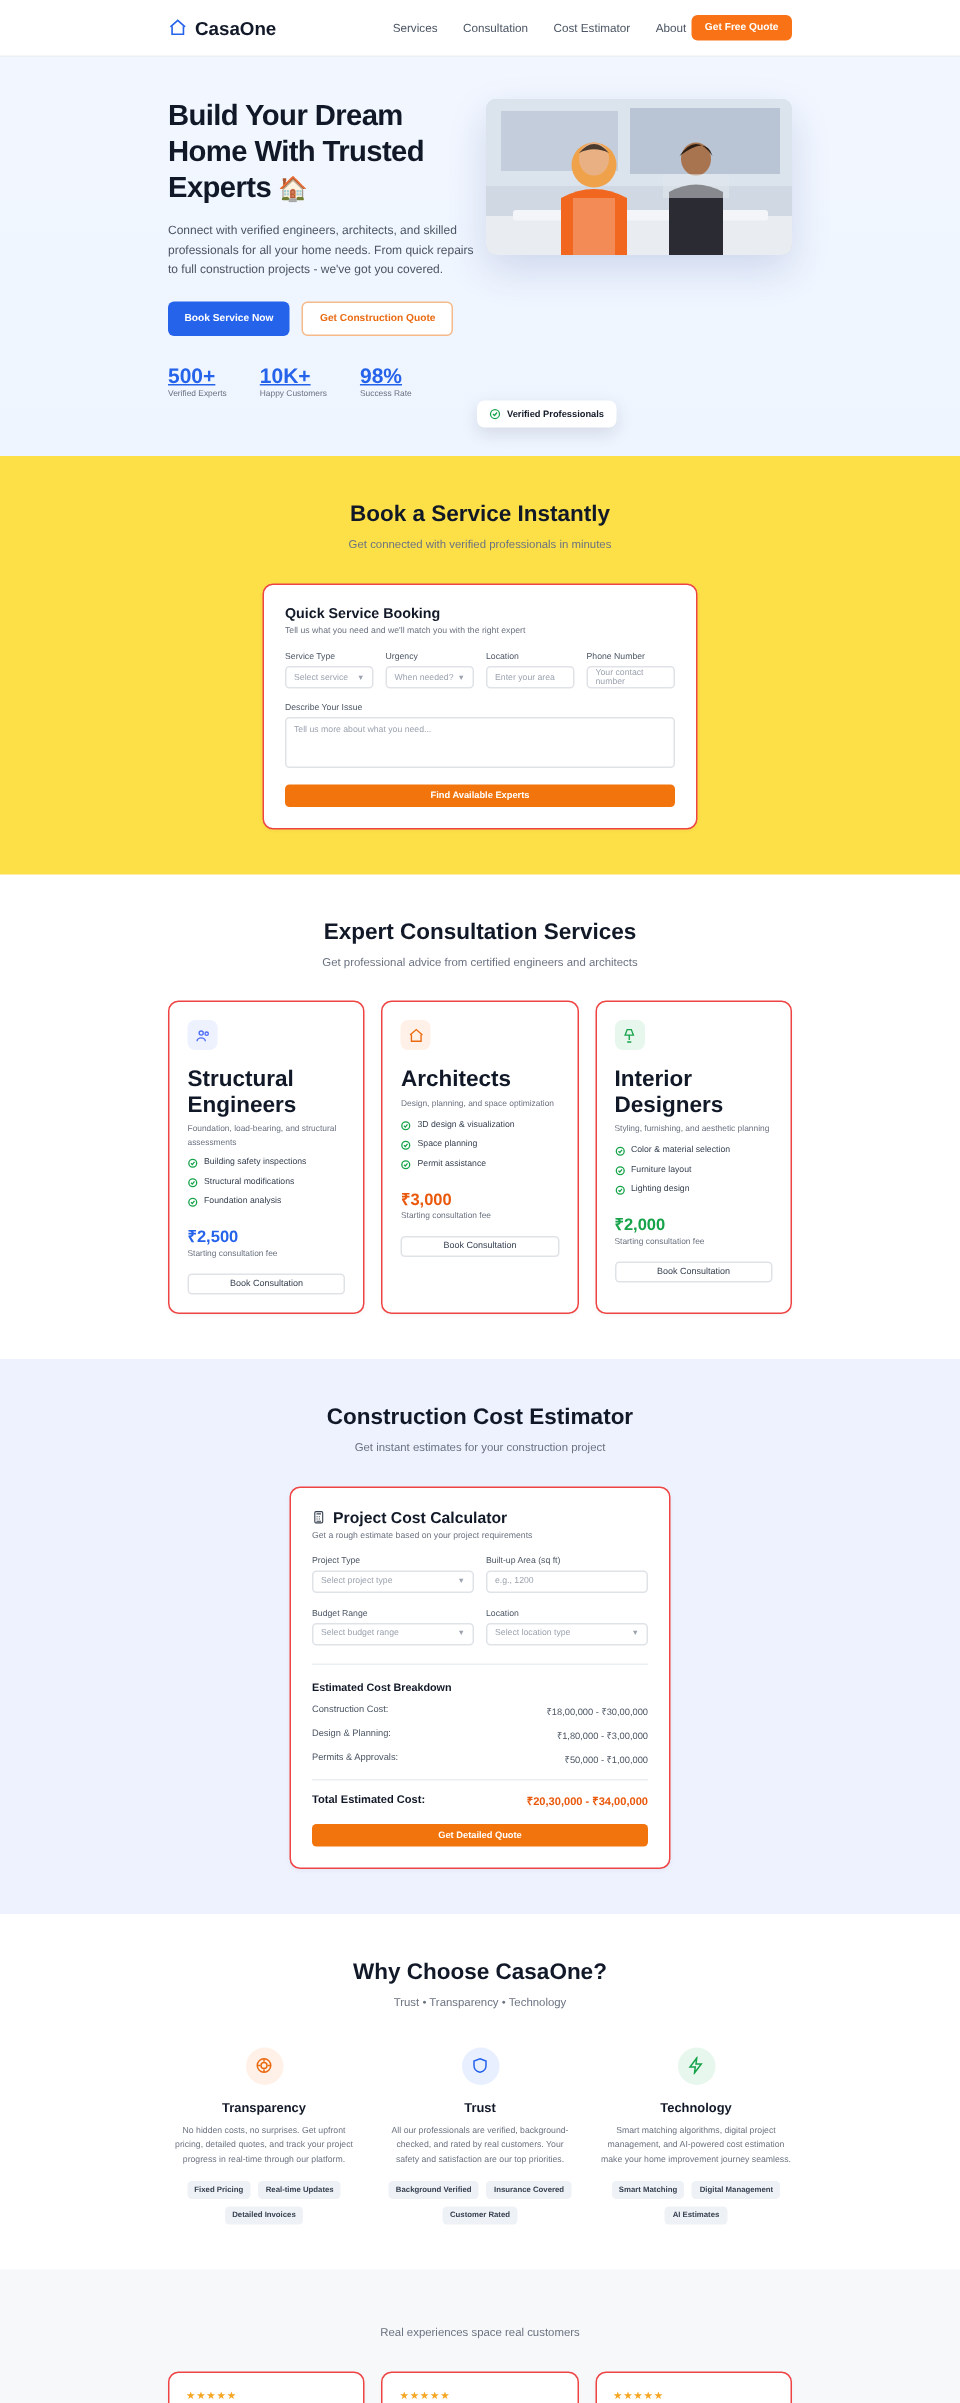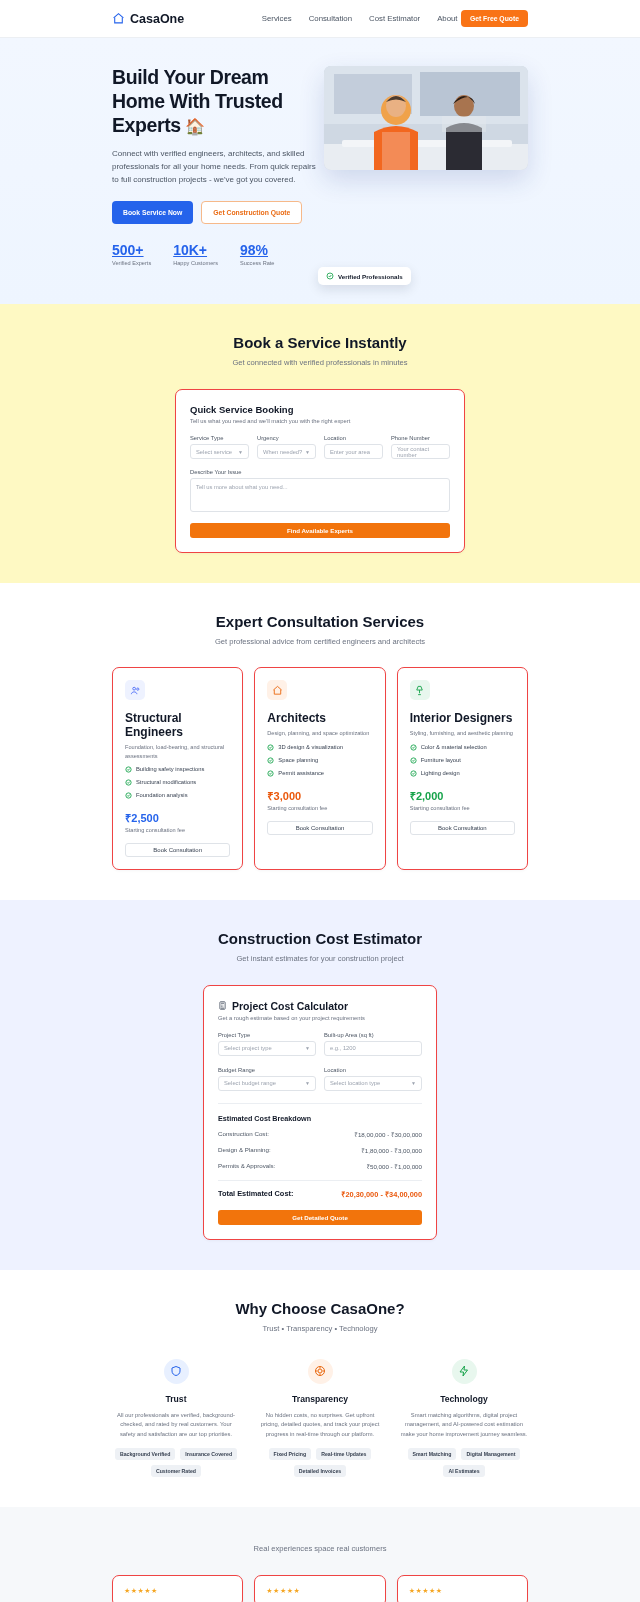--- a/index.html
+++ b/index.html
@@ -67,21 +67,21 @@
     padding: 5px 8px; display: flex; align-items: center; gap: 4px;
     font-size: 6.2px; color: #111827; font-weight: 600;
   }
   .chk { width: 8px; height: 8px; color: #16a34a; }
 
   
   .section { padding: 30px 112px; }
   .sec-title { text-align: center; font-size: 15px; font-weight: bold; color: #111827; }
   .sec-sub { text-align: center; font-size: 7.6px; color: #6b7280; margin-top: 7px; }
 
-  .bg-gray { background: #fef9c3; }
+  .bg-gray { background: #fde047; }
   .bg-blue { background: #eef2ff; }
   .bg-lgray { background: #f6f8fa; }
 
   
   .card {
     background: #fff; border: 1px solid #ef4444; border-radius: 7px;
     box-shadow: 0 1px 3px rgba(16,24,40,.04);
   }
   .booking { margin: 22px auto 0 auto; width: 290px; padding: 14px; }
   .booking h3 { font-size: 9.5px; font-weight: bold; color: #111827; }
@@ -106,33 +106,33 @@
     border: none; border-radius: 3px; height: 15px; font-size: 6.2px; font-weight: bold;
   }
 
   
   .grid3 { display: flex; gap: 11px; margin-top: 21px; }
   .svc { flex: 1; padding: 12px; }
   .svc-ico {
     width: 20px; height: 20px; border-radius: 5px; display: flex;
     align-items: center; justify-content: center; margin-bottom: 11px;
   }
-  .svc h4 { font-size: 12px; font-weight: bold; color: #111827; }
+  .svc h4 { font-size: 15px; font-weight: bold; color: #111827; }
   .svc .desc { font-size: 5.6px; color: #6b7280; margin-top: 4px; line-height: 1.5; }
   .feat { display: flex; align-items: center; gap: 4px; font-size: 5.8px; color: #374151; margin-top: 6px; }
   .dot-chk { width: 7px; height: 7px; color: #16a34a; flex: none; }
   .price { font-size: 11px; font-weight: bold; margin-top: 11px; }
   .price-note { font-size: 5.6px; color: #6b7280; margin-top: 2px; }
   .btn-ghost {
     width: 100%; margin-top: 10px; height: 14px; border: 1px solid #dfe3e8;
     background: #fff; border-radius: 3px; font-size: 6px; color: #374151;
   }
 
   
-  .estimator { margin: 22px auto 0 auto; width: 234px; padding: 14px; }
+  .estimator { margin: 22px auto 0 auto; width: 254px; padding: 14px; }
   .estimator h3 { font-size: 10.5px; font-weight: bold; color: #111827; display: flex; align-items: center; gap: 5px; }
   .estimator .note { font-size: 5.8px; color: #6b7280; margin-top: 3px; }
   .breakdown {
     margin-top: 12px; border-top: 1px solid #ebeef2; padding-top: 10px;
   }
   .breakdown h5 { font-size: 7.2px; font-weight: bold; color: #111827; }
   .brow { display: flex; justify-content: space-between; font-size: 6.2px; color: #4b5563; margin-top: 7px; }
   .brow.total {
     border-top: 1px solid #ebeef2; margin-top: 9px; padding-top: 8px;
     font-size: 7.4px; font-weight: bold; color: #111827;
@@ -462,50 +462,50 @@
 
       <button class="btn-orange-full">Get Detailed Quote</button>
     </div>
   </div>
 
   <div class="section">
     <div class="sec-title">Why Choose CasaOne?</div>
     <div class="sec-sub">Trust • Transparency • Technology</div>
     <div class="why3">
       <div class="why">
+        <div class="why-ico" style="background:#fff1e7;color:#ea6a12">
+          <svg width="12" height="12" viewBox="0 0 24 24" fill="none" stroke="currentColor" stroke-width="2">
+              <circle cx="12" cy="12" r="9"></circle>
+              <circle cx="12" cy="12" r="4"></circle>
+              <path d="M12 3v4M12 17v4M3 12h4M17 12h4"></path>
+            </svg>
+        </div>
+        <h4>Transparency</h4>
+        <p>No hidden costs, no surprises. Get upfront pricing, detailed quotes, and track your project progress in real-time through our platform.</p>
+        <div class="tags">
+          <span class="tag">Fixed Pricing</span>
+          <span class="tag">Real-time Updates</span>
+          <span class="tag">Detailed Invoices</span>
+        </div>
+      </div>
+      <div class="why">
         <div class="why-ico" style="background:#e8f0ff;color:#2563eb">
           <svg width="12" height="12" viewBox="0 0 24 24" fill="none" stroke="currentColor" stroke-width="2">
               <path d="M12 3l8 3v6c0 5-3.5 8-8 9-4.5-1-8-4-8-9V6z"></path>
             </svg>
         </div>
         <h4>Trust</h4>
         <p>All our professionals are verified, background-checked, and rated by real customers. Your safety and satisfaction are our top priorities.</p>
         <div class="tags">
           <span class="tag">Background Verified</span>
           <span class="tag">Insurance Covered</span>
           <span class="tag">Customer Rated</span>
         </div>
       </div>
       <div class="why">
-        <div class="why-ico" style="background:#fff1e7;color:#ea6a12">
-          <svg width="12" height="12" viewBox="0 0 24 24" fill="none" stroke="currentColor" stroke-width="2">
-              <circle cx="12" cy="12" r="9"></circle>
-              <circle cx="12" cy="12" r="4"></circle>
-              <path d="M12 3v4M12 17v4M3 12h4M17 12h4"></path>
-            </svg>
-        </div>
-        <h4>Transparency</h4>
-        <p>No hidden costs, no surprises. Get upfront pricing, detailed quotes, and track your project progress in real-time through our platform.</p>
-        <div class="tags">
-          <span class="tag">Fixed Pricing</span>
-          <span class="tag">Real-time Updates</span>
-          <span class="tag">Detailed Invoices</span>
-        </div>
-      </div>
-      <div class="why">
         <div class="why-ico" style="background:#e8f7ee;color:#16a34a">
           <svg width="12" height="12" viewBox="0 0 24 24" fill="none" stroke="currentColor" stroke-width="2">
               <path d="M13 2L4 14h7l-1 8 9-12h-7z"></path>
             </svg>
         </div>
         <h4>Technology</h4>
         <p>Smart matching algorithms, digital project management, and AI-powered cost estimation make your home improvement journey seamless.</p>
         <div class="tags">
           <span class="tag">Smart Matching</span>
           <span class="tag">Digital Management</span>

